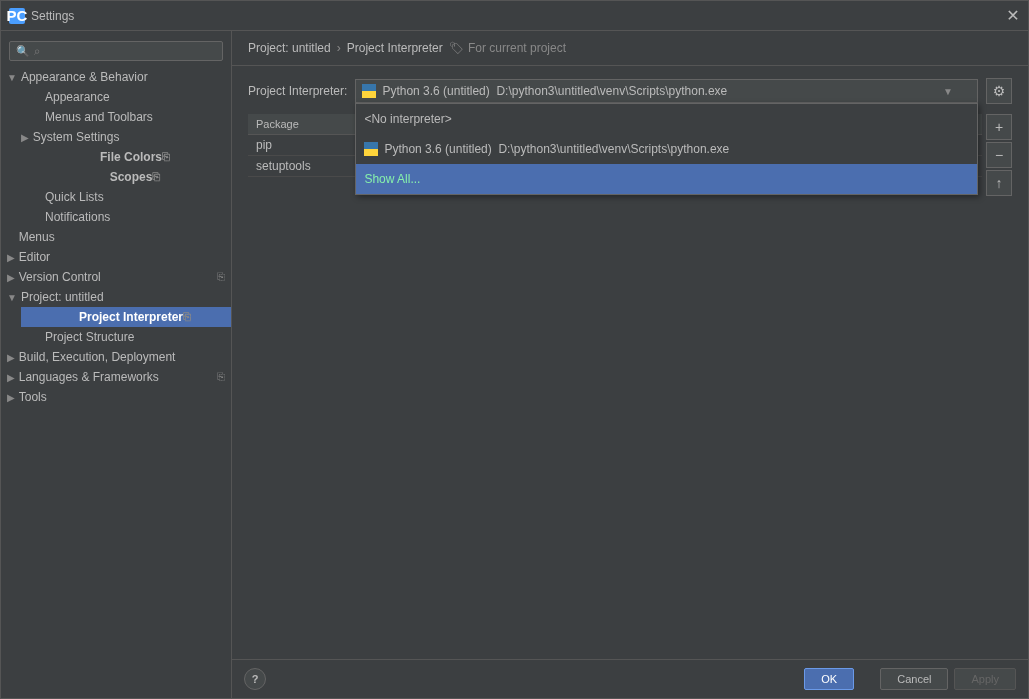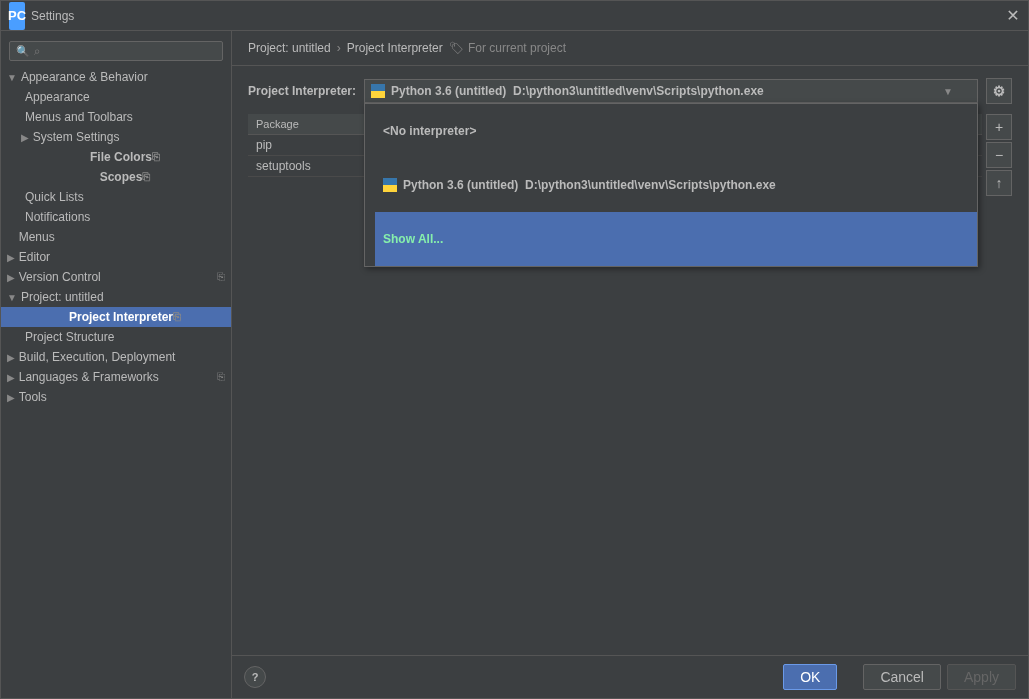--- a/index.html
+++ b/index.html
@@ -1,56 +1,56 @@
 <!DOCTYPE html>
 <html><head>
   <meta charset="utf-8">
   <style>
     * { box-sizing: border-box; margin: 0; padding: 0; font-family: 'Segoe UI', Arial, sans-serif; font-size: 12px; }
     body { background: #3c3f41; display: flex; justify-content: center; align-items: center; height: 100vh; }
     .window { width: 1029px; height: 699px; background: #3c3f41; border: 1px solid #555; display: flex; flex-direction: column; }
     .title-bar { background: #3c3f41; height: 30px; display: flex; align-items: center; padding: 0 8px; justify-content: space-between; border-bottom: 1px solid #555; }
     .title-bar-left { display: flex; align-items: center; gap: 6px; color: #bbb; font-size: 12px; }
-    .title-icon { width: 16px; height: 28px; background: #4a9eff; border-radius: 2px; display: flex; align-items: center; justify-content: center; color: white; font-size: 13px; font-weight: bold; }
+    .title-icon { width: 16px; height: 16px; background: #4a9eff; border-radius: 2px; display: flex; align-items: center; justify-content: center; color: white; font-size: 15px; font-weight: bold; }
     .close-btn { width: 14px; height: 14px; background: none; border: none; color: #bbb; cursor: pointer; font-size: 16px; line-height: 1; display: flex; align-items: center; justify-content: center; }
     .content { display: flex; flex: 1; overflow: hidden; }
     .sidebar { width: 231px; background: #3c3f41; border-right: 1px solid #555; overflow-y: auto; padding: 4px 0; }
     .search-box { margin: 6px 8px; display: flex; align-items: center; background: #45494a; border: 1px solid #646464; border-radius: 2px; padding: 2px 6px; }
     .search-box input { background: none; border: none; outline: none; color: #bbb; font-size: 12px; width: 100%; }
     .search-icon { color: #888; font-size: 11px; margin-right: 4px; }
     .sidebar-group { display: flex; align-items: center; padding: 3px 6px; cursor: pointer; color: #bbb; }
     .sidebar-group .arrow { font-size: 10px; margin-right: 4px; color: #888; }
     .sidebar-group .label { font-size: 12px; }
-    .sidebar-item { padding: 3px 6px 3px 24px; cursor: pointer; color: #bbb; }
+    .sidebar-item { padding: 3px 6px 3px 24px; cursor: pointer; color: #bbb; margin-left: 20px; }
     .sidebar-item.active { background: #4b6eaf; color: white; }
     .sidebar-item-with-icon { display: flex; align-items: center; justify-content: center; font-weight: bold; }
     .sidebar-item-icon { color: #888; font-size: 10px; }
     .main { flex: 1; background: #3c3f41; display: flex; flex-direction: column; }
     .breadcrumb { display: flex; align-items: center; padding: 10px 16px; border-bottom: 1px solid #555; color: #bbb; gap: 6px; }
     .breadcrumb-sep { color: #888; }
     .breadcrumb-link { color: #bbb; cursor: pointer; }
     .breadcrumb-current { color: #bbb; }
     .breadcrumb-tag { display: flex; align-items: center; gap: 4px; color: #888; font-size: 11px; }
     .main-content { flex: 1; padding: 12px 16px; position: relative; }
-    .interpreter-row { display: flex; align-items: center; gap: 8px; margin-bottom: 10px; font-weight: bold; }
+    .interpreter-row { display: flex; align-items: center; gap: 8px; margin-bottom: 10px; }
     .interpreter-label { color: #bbb; white-space: nowrap; font-size: 12px; }
     .interpreter-dropdown-wrapper { position: relative; flex: 1; }
     .interpreter-dropdown { width: 100%; background: #45494a; border: 1px solid #646464; color: #bbb; padding: 3px 24px 3px 6px; font-size: 12px; display: flex; align-items: center; gap: 6px; cursor: pointer; height: 24px; }
     .dropdown-arrow { margin-left: auto; color: #888; font-size: 10px; }
     .settings-btn { width: 26px; height: 26px; background: #45494a; border: 1px solid #646464; display: flex; align-items: center; justify-content: center; cursor: pointer; color: #bbb; font-size: 14px; flex-shrink: 0; }
     .dropdown-menu { position: absolute; top: 24px; left: 0; right: 0; background: #3c3f41; border: 1px solid #646464; z-index: 10; box-shadow: 2px 2px 6px rgba(0,0,0,0.4); }
-    .dropdown-option { padding: 20px 8px; cursor: pointer; color: #bbb; display: flex; align-items: flex-start; gap: 6px; font-size: 12px; margin-left: 10px; }
+    .dropdown-option { padding: 8px 8px; cursor: pointer; color: #bbb; display: flex; align-items: flex-start; gap: 6px; font-size: 12px; }
     .dropdown-option.selected { background: #4b6eaf; color: #86efac; }
     .packages-table { width: 100%; border-collapse: collapse; }
     .packages-table th { background: #45494a; color: #bbb; padding: 4px 8px; text-align: left; border-bottom: 1px solid #555; font-weight: normal; font-size: 11px; }
     .packages-table td { padding: 3px 8px; color: #bbb; border-bottom: 1px solid #4a4a4a; font-size: 12px; }
     .upgrade-icon { color: #589df6; font-size: 10px; }
     .icon-btn { width: 26px; height: 26px; background: #45494a; border: 1px solid #646464; display: flex; align-items: center; justify-content: center; cursor: pointer; color: #bbb; font-size: 14px; }
     .footer { display: flex; justify-content: flex-end; align-items: center; padding: 8px 12px; border-top: 1px solid #555; gap: 6px; }
-    .footer-btn { padding: 4px 16px; font-size: 14px; cursor: pointer; border-radius: 2px; }
+    .footer-btn { padding: 4px 16px; font-size: 11px; cursor: pointer; border-radius: 2px; }
     .ok-btn { background: #4b6eaf; color: white; border: 1px solid #6b9ae8; }
     .cancel-btn { background: #45494a; color: #bbb; border: 1px solid #646464; margin-left: 20px; }
     .apply-btn { background: #45494a; color: #666; border: 1px solid #555; cursor: default; }
     .help-btn { width: 22px; height: 22px; border-radius: 50%; background: #45494a; border: 1px solid #646464; color: #bbb; display: flex; align-items: center; justify-content: center; cursor: pointer; font-size: 11px; font-weight: bold; margin-right: auto; }
     .table-wrapper { position: relative; margin-right: 30px; }
   </style>
 </head>
 <body>
 
 <div class="window">

